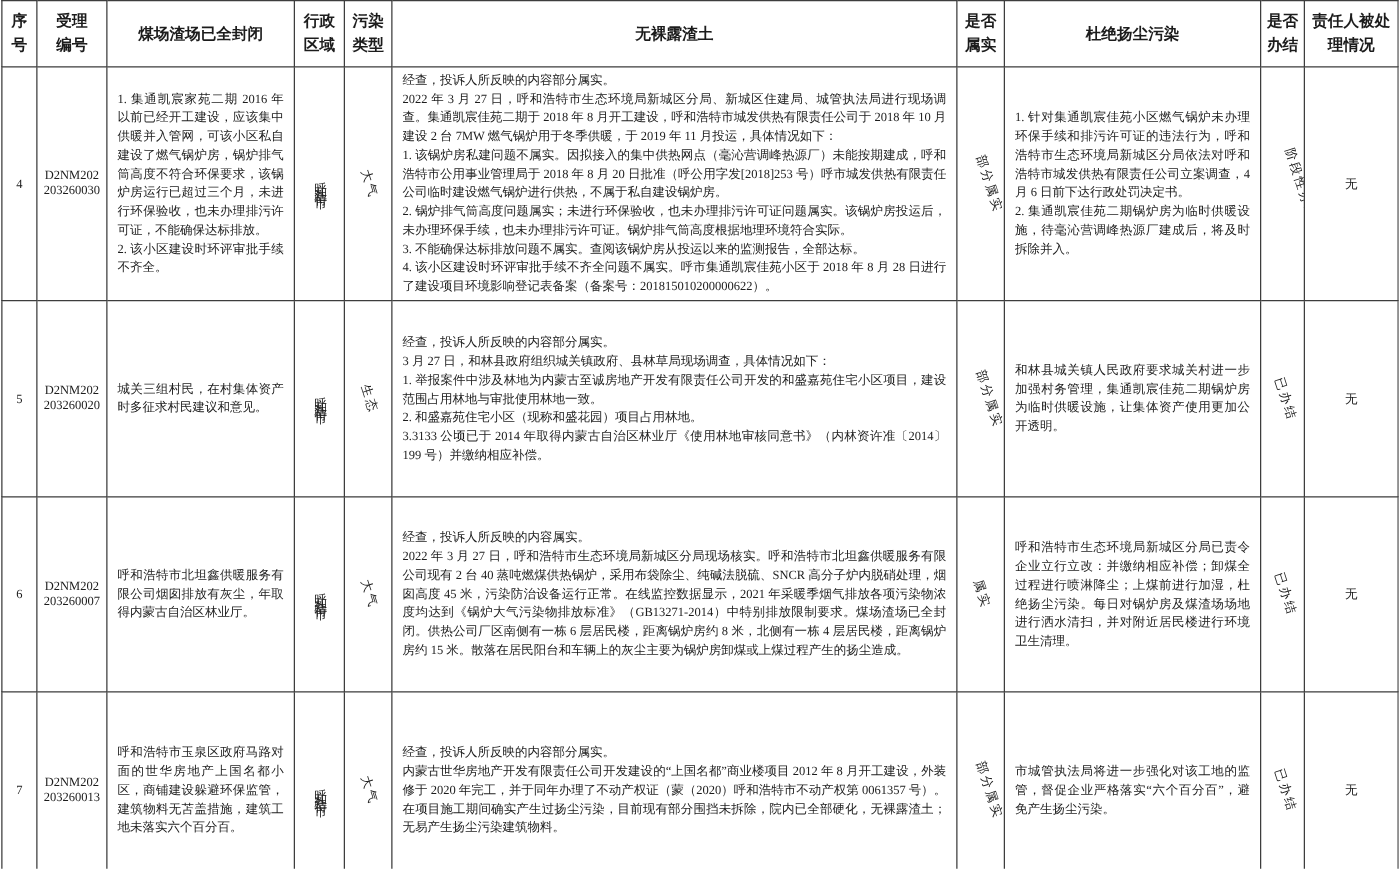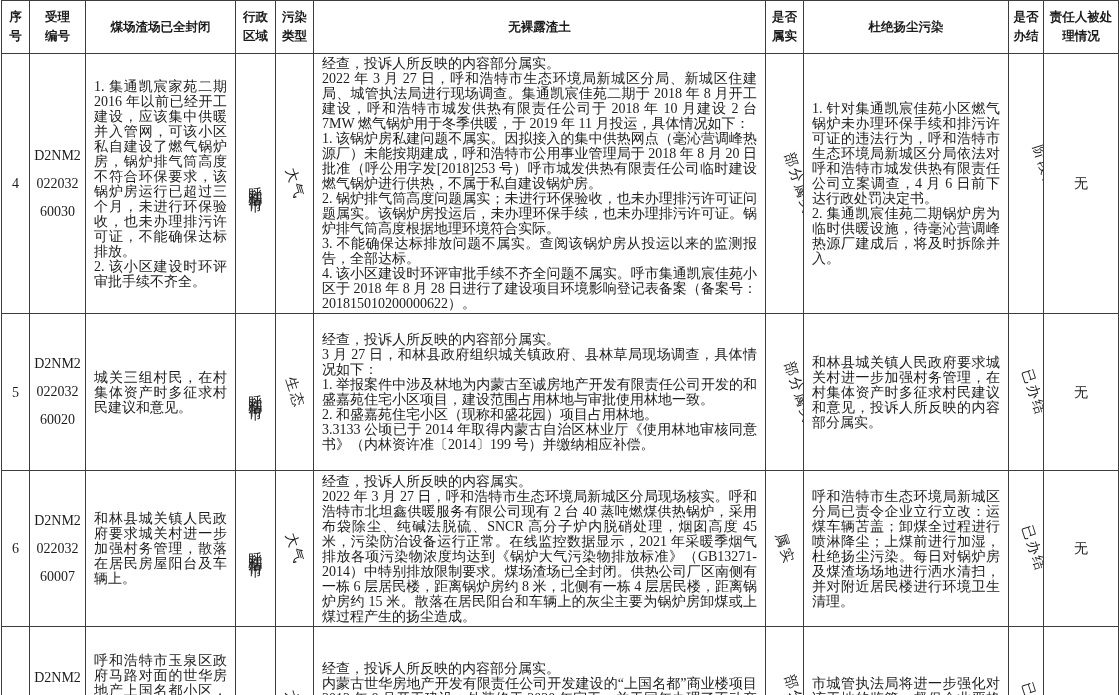--- a/index.html
+++ b/index.html
@@ -10,42 +10,42 @@
   }
   table.report{
     border-collapse:collapse;table-layout:fixed;
     width:1117px;margin:0 1px;
     border:1px solid #3d3d3d;border-bottom:3px solid #0c0c0c;
   }
   td{
     border:1px solid #3d3d3d;
     vertical-align:middle;
     overflow:hidden;
-    font-size:14px;
+    font-size:10px;
     line-height:15px;
   }
   td.hd{
     font-weight:bold;
     font-size:12.5px;
     line-height:19px;
     text-align:center;
     white-space:pre-line;
     padding:2px 1px;
   }
   td.txt{
     text-align:justify;
     white-space:pre-line;
     padding:2px 8px;
   }
   td.ctr{text-align:center;padding:1px;}
   td.code{
     text-align:center;
     word-break:break-all;
     padding:2px 4px;
-    line-height:28px;
+    line-height:12px;
   }
   .vert{
     display:inline-block;
     writing-mode:vertical-lr;
     text-orientation:upright;
     letter-spacing:3px;
     line-height:13px;
   }
   .diag{
     display:inline-block;
@@ -122,35 +122,35 @@
     <td class="code">D2NM202203260020</td>
     <td class="txt">城关三组村民，在村集体资产时多征求村民建议和意见。</td>
     <td class="ctr"><span class="vert">呼和浩特市</span></td>
     <td class="ctr"><span class="diag">生态</span></td>
     <td class="txt">经查，投诉人所反映的内容部分属实。
 3 月 27 日，和林县政府组织城关镇政府、县林草局现场调查，具体情况如下：
 1. 举报案件中涉及林地为内蒙古至诚房地产开发有限责任公司开发的和盛嘉苑住宅小区项目，建设范围占用林地与审批使用林地一致。
 2. 和盛嘉苑住宅小区（现称和盛花园）项目占用林地。
 3.3133 公顷已于 2014 年取得内蒙古自治区林业厅《使用林地审核同意书》（内林资许准〔2014〕199 号）并缴纳相应补偿。</td>
     <td class="ctr"><span class="diag">部分属实</span></td>
-    <td class="txt">和林县城关镇人民政府要求城关村进一步加强村务管理，在村集体资产时多征求村民建议和意见，投诉人所反映的内容部分属实。</td>
+    <td class="txt">和林县城关镇人民政府要求城关村进一步加强村务管理，集通凯宸佳苑二期锅炉房为临时供暖设施，让集体资产使用更加公开透明。</td>
     <td class="ctr"><span class="diag">已办结</span></td>
     <td class="ctr">无</td>
   </tr>
 
   <tr class="r6">
     <td class="ctr">6</td>
     <td class="code">D2NM202203260007</td>
-    <td class="txt">和林县城关镇人民政府要求城关村进一步加强村务管理，散落在居民房屋阳台及车辆上。</td>
+    <td class="txt">呼和浩特市北坦鑫供暖服务有限公司烟囱排放有灰尘，年取得内蒙古自治区林业厅。</td>
     <td class="ctr"><span class="vert">呼和浩特市</span></td>
     <td class="ctr"><span class="diag">大气</span></td>
     <td class="txt">经查，投诉人所反映的内容属实。
 2022 年 3 月 27 日，呼和浩特市生态环境局新城区分局现场核实。呼和浩特市北坦鑫供暖服务有限公司现有 2 台 40 蒸吨燃煤供热锅炉，采用布袋除尘、纯碱法脱硫、SNCR 高分子炉内脱硝处理，烟囱高度 45 米，污染防治设备运行正常。在线监控数据显示，2021 年采暖季烟气排放各项污染物浓度均达到《锅炉大气污染物排放标准》（GB13271-2014）中特别排放限制要求。煤场渣场已全封闭。供热公司厂区南侧有一栋 6 层居民楼，距离锅炉房约 8 米，北侧有一栋 4 层居民楼，距离锅炉房约 15 米。散落在居民阳台和车辆上的灰尘主要为锅炉房卸煤或上煤过程产生的扬尘造成。</td>
     <td class="ctr"><span class="diag">属实</span></td>
-    <td class="txt">呼和浩特市生态环境局新城区分局已责令企业立行立改：运煤车辆苫盖；卸煤全过程进行喷淋降尘；上煤前进行加湿，杜绝扬尘污染。每日对锅炉房及煤渣场场地进行洒水清扫，并对附近居民楼进行环境卫生清理。</td>
+    <td class="txt">呼和浩特市生态环境局新城区分局已责令企业立行立改：并缴纳相应补偿；卸煤全过程进行喷淋降尘；上煤前进行加湿，杜绝扬尘污染。每日对锅炉房及煤渣场场地进行洒水清扫，并对附近居民楼进行环境卫生清理。</td>
     <td class="ctr"><span class="diag">已办结</span></td>
     <td class="ctr">无</td>
   </tr>
 
   <tr class="r7">
     <td class="ctr">7</td>
     <td class="code">D2NM202203260013</td>
     <td class="txt">呼和浩特市玉泉区政府马路对面的世华房地产上国名都小区，商铺建设躲避环保监管，建筑物料无苫盖措施，建筑工地未落实六个百分百。</td>
     <td class="ctr"><span class="vert">呼和浩特市</span></td>
     <td class="ctr"><span class="diag">大气</span></td>

